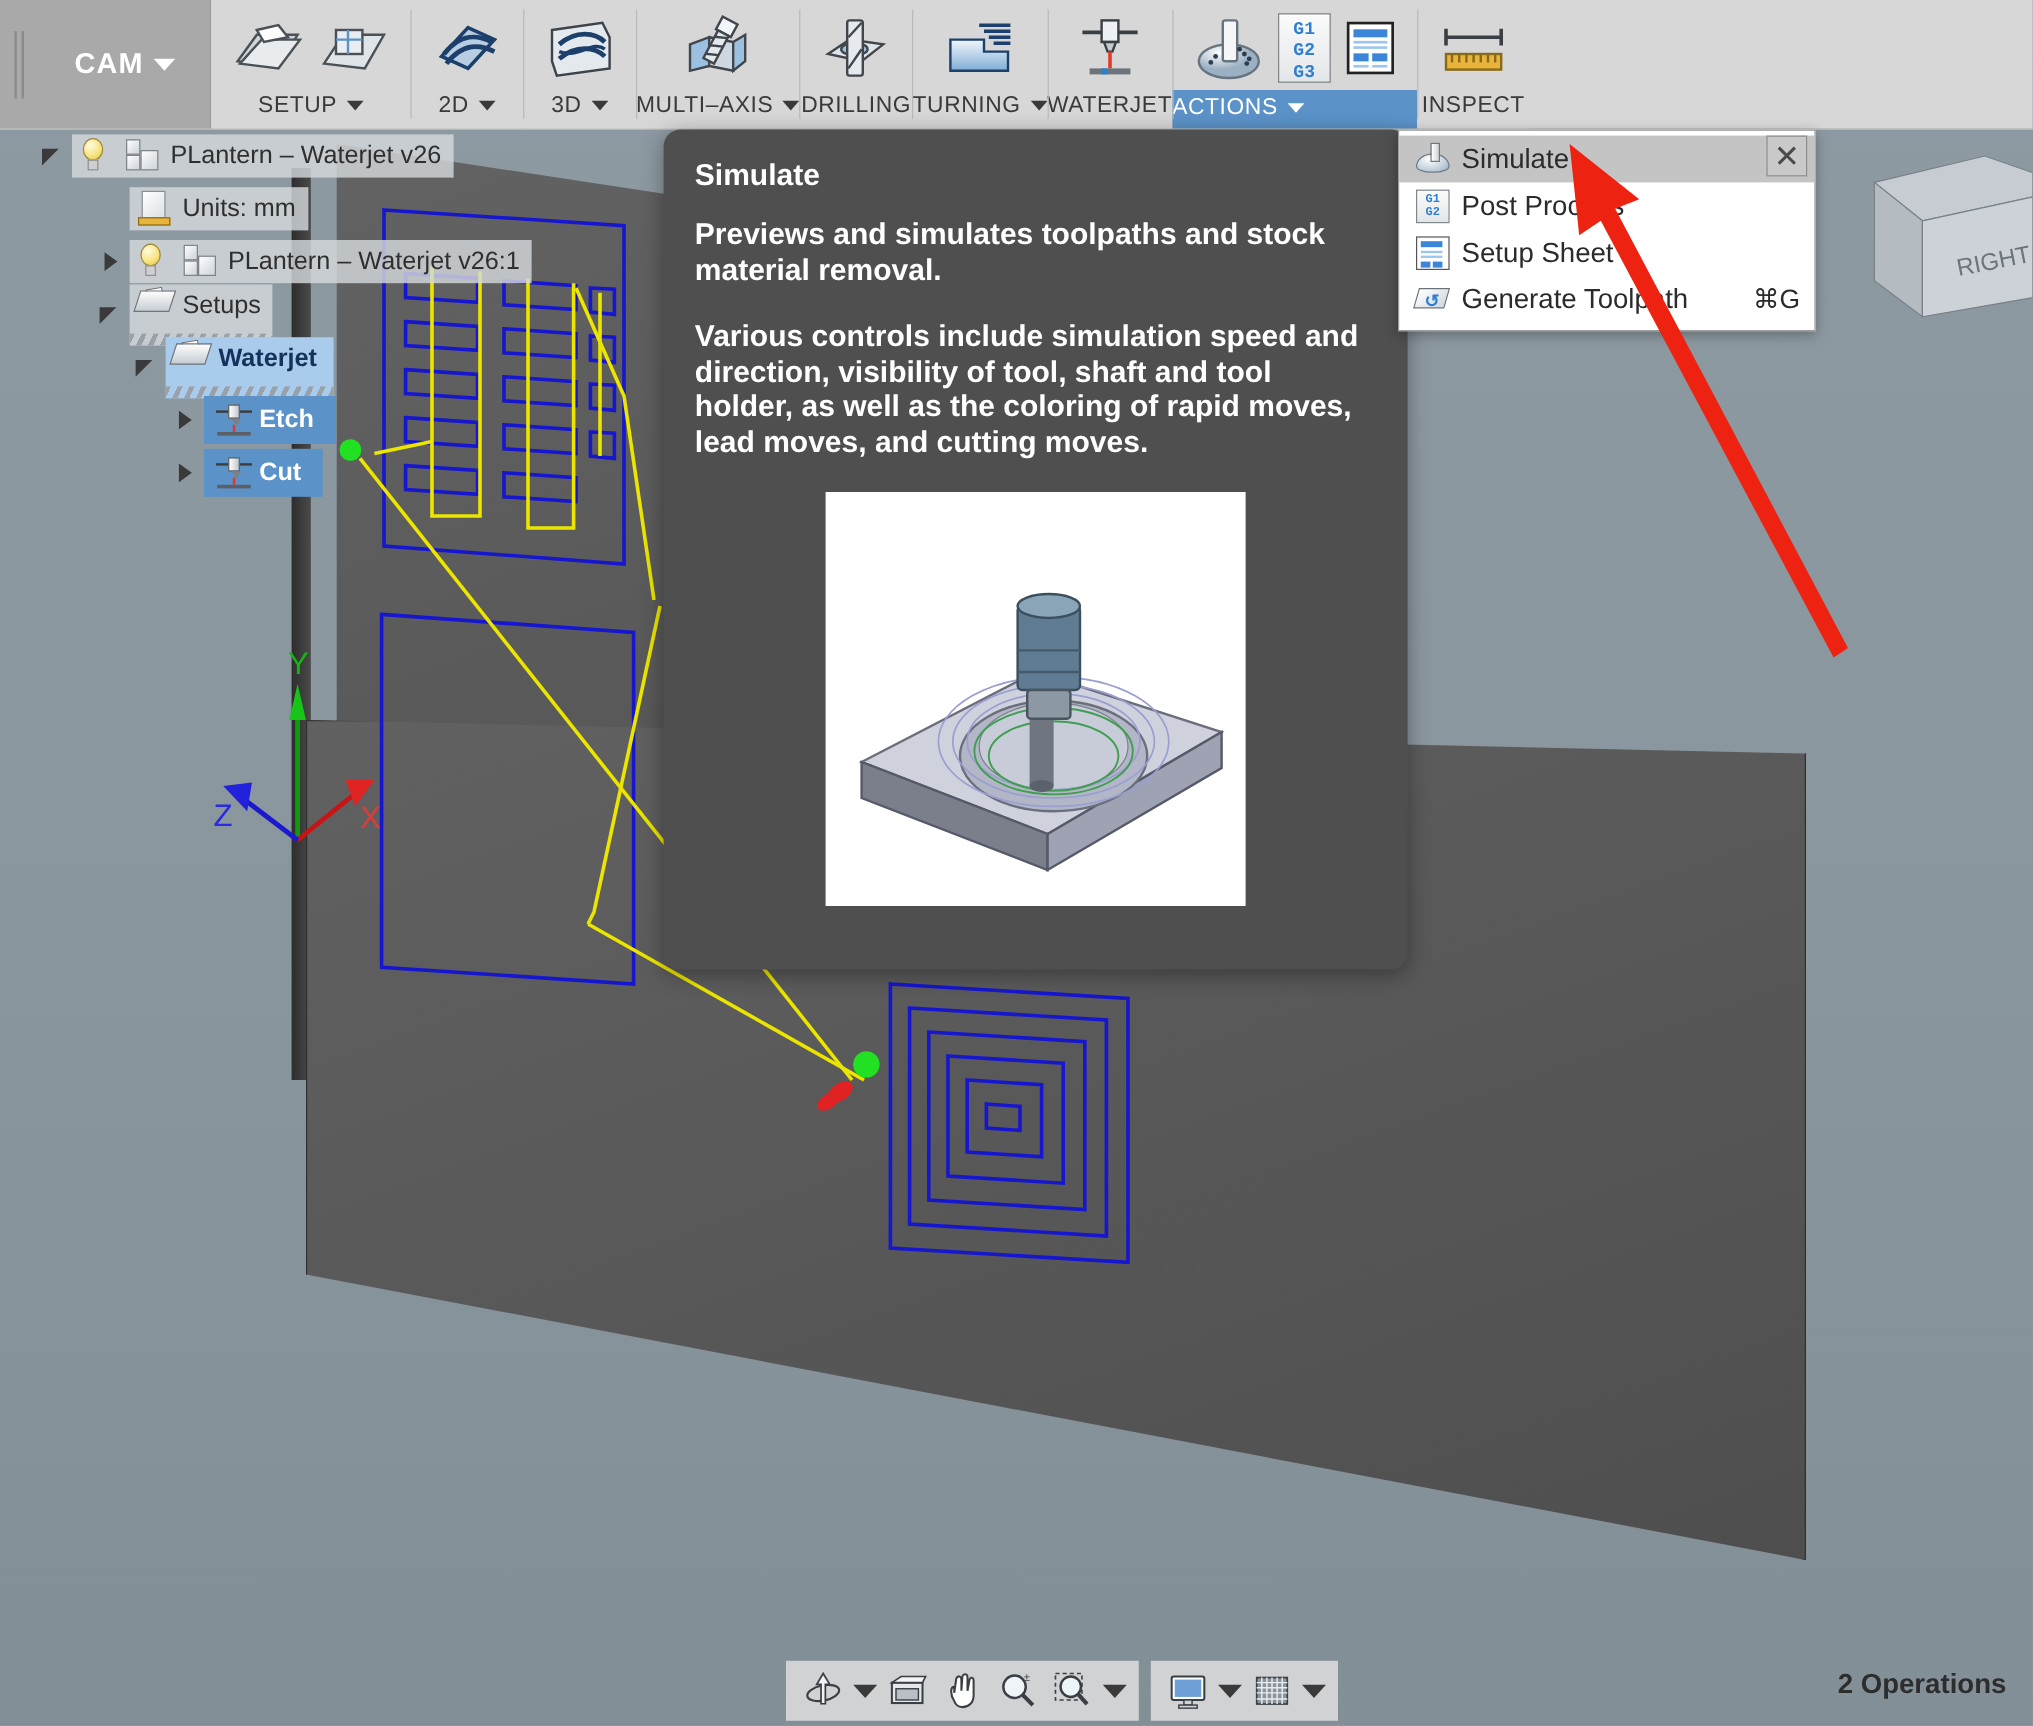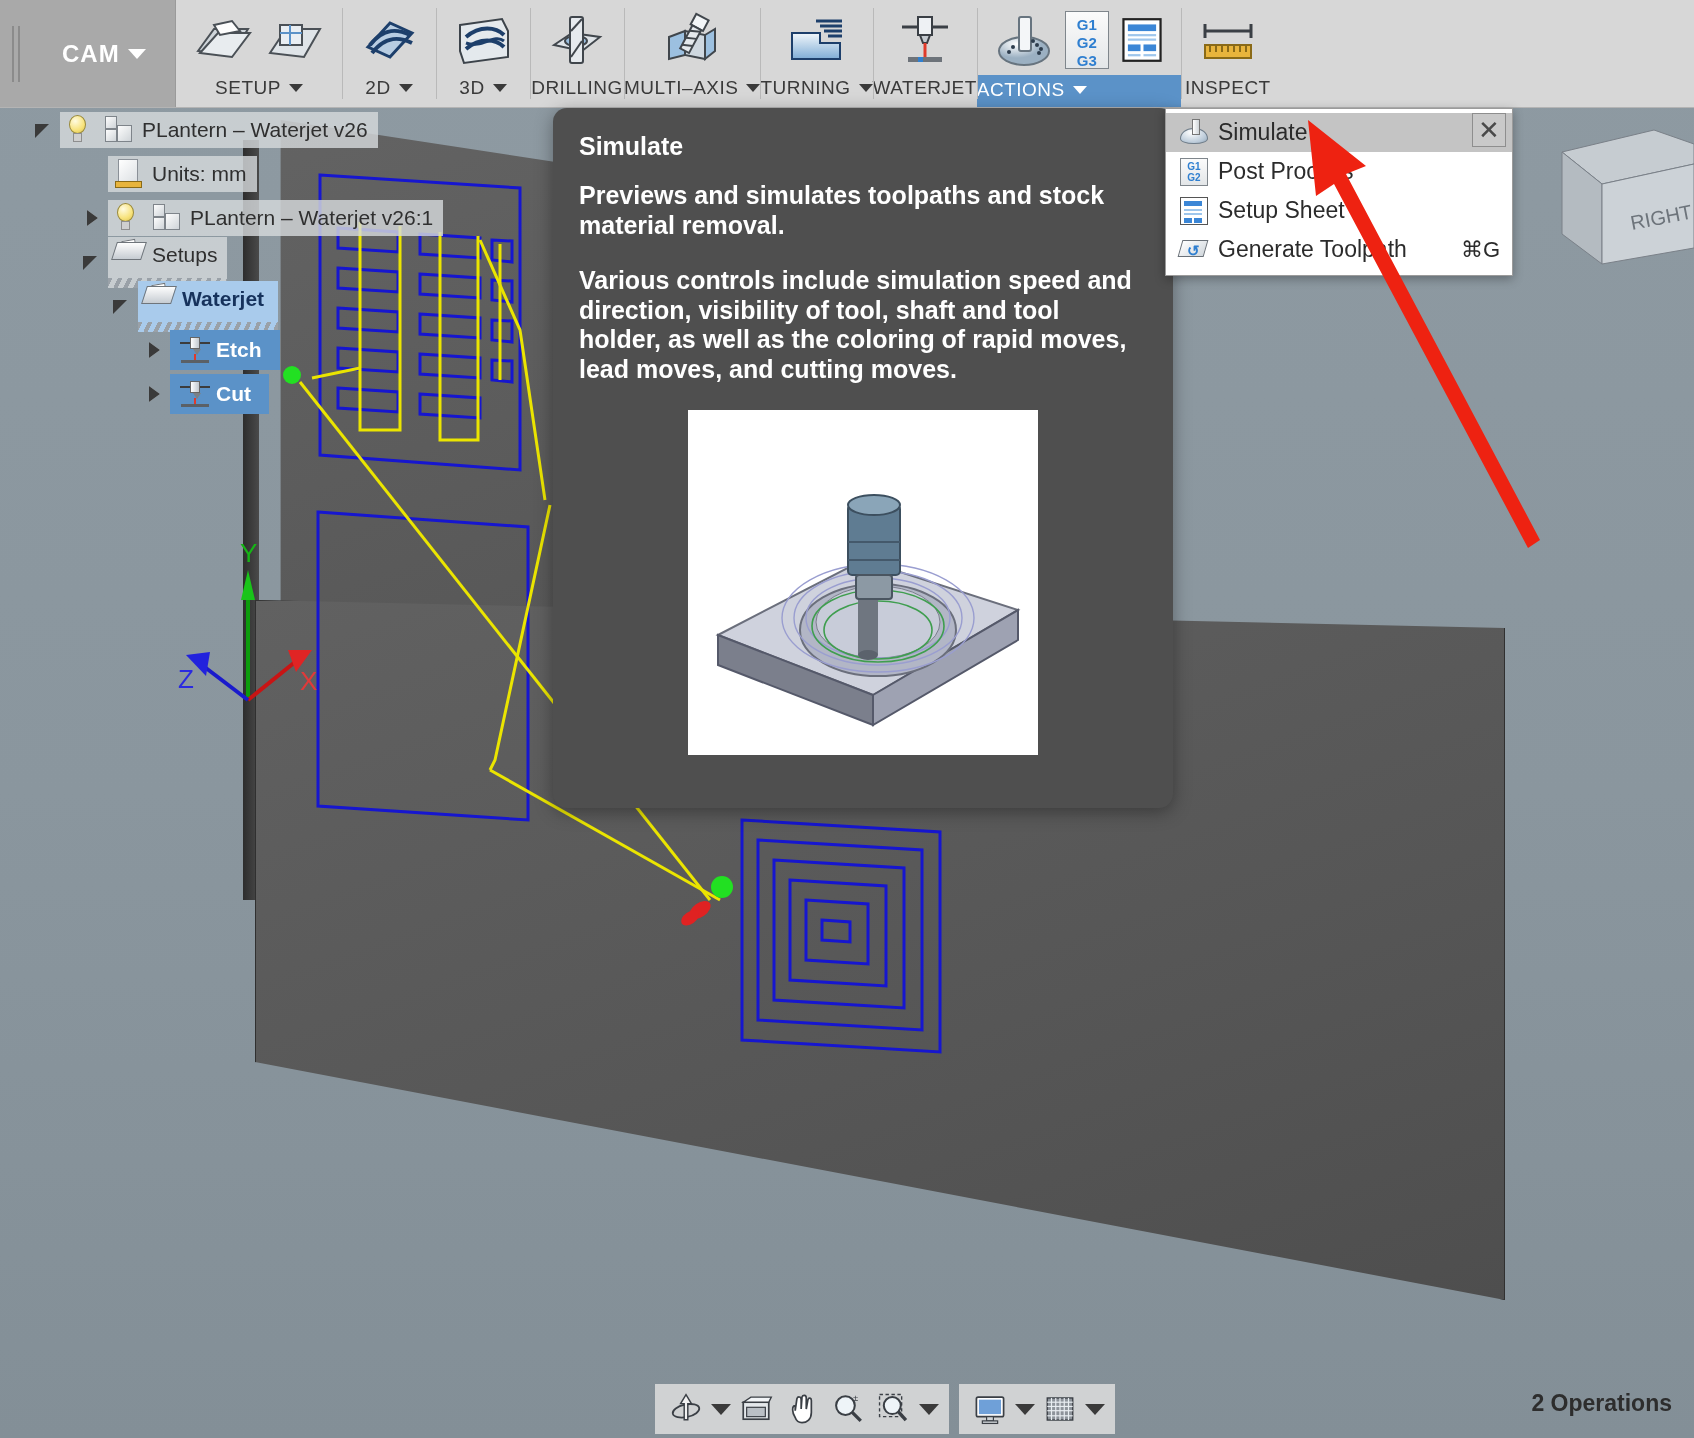--- a/index.html
+++ b/index.html
@@ -195,21 +195,21 @@
     display:flex;align-items:center;justify-content:center;
     font-size: 26px; color:#4a4a4a; line-height:1;
   }
 
   
   .mi-sim{width:28px;height:26px;position:relative;}
   .mi-sim .dome{position:absolute;left:0;top:9px;width:28px;height:16px;border-radius:50%/70% 70% 35% 35%;
     background:radial-gradient(ellipse at 40% 25%,#ffffff,#b9c9d8 70%,#8fa2b4);border:1px solid #6e7c89;}
   .mi-sim .tool{position:absolute;left:12px;top:0;width:8px;height:16px;background:linear-gradient(90deg,#fff,#cfd4d8);border:1px solid #767676;}
   .mi-g{width:28px;height:28px;background:linear-gradient(180deg,#fbfbfb,#e3e6e8);border:1px solid #7f868c;
-    font-size:10px;line-height:11px;color:#2f7fd0;text-align:center;padding-top:2px;font-weight:bold;}
+    font-size:10px;line-height:11px;color:#2f7fd0;text-align:center;padding-top:2px;font-weight:bold;font-family:Liberation Mono, monospace;}
   .mi-sheet{width:26px;height:28px;background:#fff;border:1px solid #555;position:relative;}
   .mi-sheet b{position:absolute;display:block;background:#3b86d6;}
   .mi-gen{width:28px;height:26px;position:relative;}
   .mi-gen .pl{position:absolute;left:0;top:4px;width:26px;height:17px;
     background:linear-gradient(135deg,#ffffff,#d2d8dd);border:1px solid #6a7178;transform:skewX(-16deg);}
   .mi-gen .ar{position:absolute;left:7px;top:6px;font-size:15px;color:#2f7fd0;font-weight:bold;}
 
   
   #arrow { position:absolute; left:1290px; top:110px; width:280px; height:440px; pointer-events:none;}
 
@@ -362,50 +362,50 @@
       </div>
       <div class="glabel">
         <span>3D</span>
         <span class="caret caret-sm" style="color:#3a3a3a"></span>
       </div>
     </div>
 
     <div class="rgroup">
       <div class="icons">
         <svg class="ic" viewBox="0 0 62 62">
-          <polygon points="8,34 26,22 54,26 36,40" fill="#dfe4e8" stroke="#40464c" stroke-width="2"></polygon>
-          <ellipse cx="30" cy="30" rx="11" ry="5" fill="#9cc0e0" stroke="#40464c" stroke-width="2"></ellipse>
-          <rect x="24" y="6" width="13" height="46" rx="2" fill="#e6eaee" stroke="#40464c" stroke-width="2"></rect>
-          <line x1="25" y1="46" x2="36" y2="30" stroke="#40464c" stroke-width="2"></line>
-          <line x1="25" y1="20" x2="36" y2="8" stroke="#40464c" stroke-width="2"></line>
-        </svg>
-      </div>
-      <div class="glabel">
-        <span>DRILLING</span>
-      </div>
-    </div>
-
-    <div class="rgroup">
-      <div class="icons">
-        <svg class="ic" viewBox="0 0 62 62">
           <polygon points="8,26 24,20 24,44 8,48" fill="#9cc0e0" stroke="#40464c" stroke-width="2"></polygon>
           <polygon points="24,20 44,24 44,48 24,44" fill="#cfd8e0" stroke="#40464c" stroke-width="2"></polygon>
           <polygon points="44,24 54,18 54,40 44,48" fill="#9cc0e0" stroke="#40464c" stroke-width="2"></polygon>
           <g transform="rotate(28 32 26)">
             <rect x="24" y="4" width="14" height="12" fill="#f2f5f7" stroke="#40464c" stroke-width="2"></rect>
             <rect x="26" y="16" width="10" height="26" fill="#e4e9ed" stroke="#40464c" stroke-width="2"></rect>
             <line x1="26" y1="22" x2="36" y2="18" stroke="#40464c" stroke-width="2"></line>
             <line x1="26" y1="30" x2="36" y2="26" stroke="#40464c" stroke-width="2"></line>
             <line x1="26" y1="38" x2="36" y2="34" stroke="#40464c" stroke-width="2"></line>
           </g>
         </svg>
       </div>
       <div class="glabel">
         <span>MULTI–AXIS</span>
         <span class="caret caret-sm" style="color:#3a3a3a"></span>
+      </div>
+    </div>
+
+    <div class="rgroup">
+      <div class="icons">
+        <svg class="ic" viewBox="0 0 62 62">
+          <polygon points="8,34 26,22 54,26 36,40" fill="#dfe4e8" stroke="#40464c" stroke-width="2"></polygon>
+          <ellipse cx="30" cy="30" rx="11" ry="5" fill="#9cc0e0" stroke="#40464c" stroke-width="2"></ellipse>
+          <rect x="24" y="6" width="13" height="46" rx="2" fill="#e6eaee" stroke="#40464c" stroke-width="2"></rect>
+          <line x1="25" y1="46" x2="36" y2="30" stroke="#40464c" stroke-width="2"></line>
+          <line x1="25" y1="20" x2="36" y2="8" stroke="#40464c" stroke-width="2"></line>
+        </svg>
+      </div>
+      <div class="glabel">
+        <span>DRILLING</span>
       </div>
     </div>
 
     <div class="rgroup">
       <div class="icons">
         <svg class="ic" viewBox="0 0 62 62">
           <path d="M6 22 L34 22 L34 32 L54 32 L54 48 L6 48 Z" fill="url(#tg)" stroke="#1d3f6b" stroke-width="2"></path>
           <defs>
               <linearGradient id="tg" x1="0" y1="0" x2="0" y2="1">
             <stop offset="0" stop-color="#f2f7fb"></stop>

